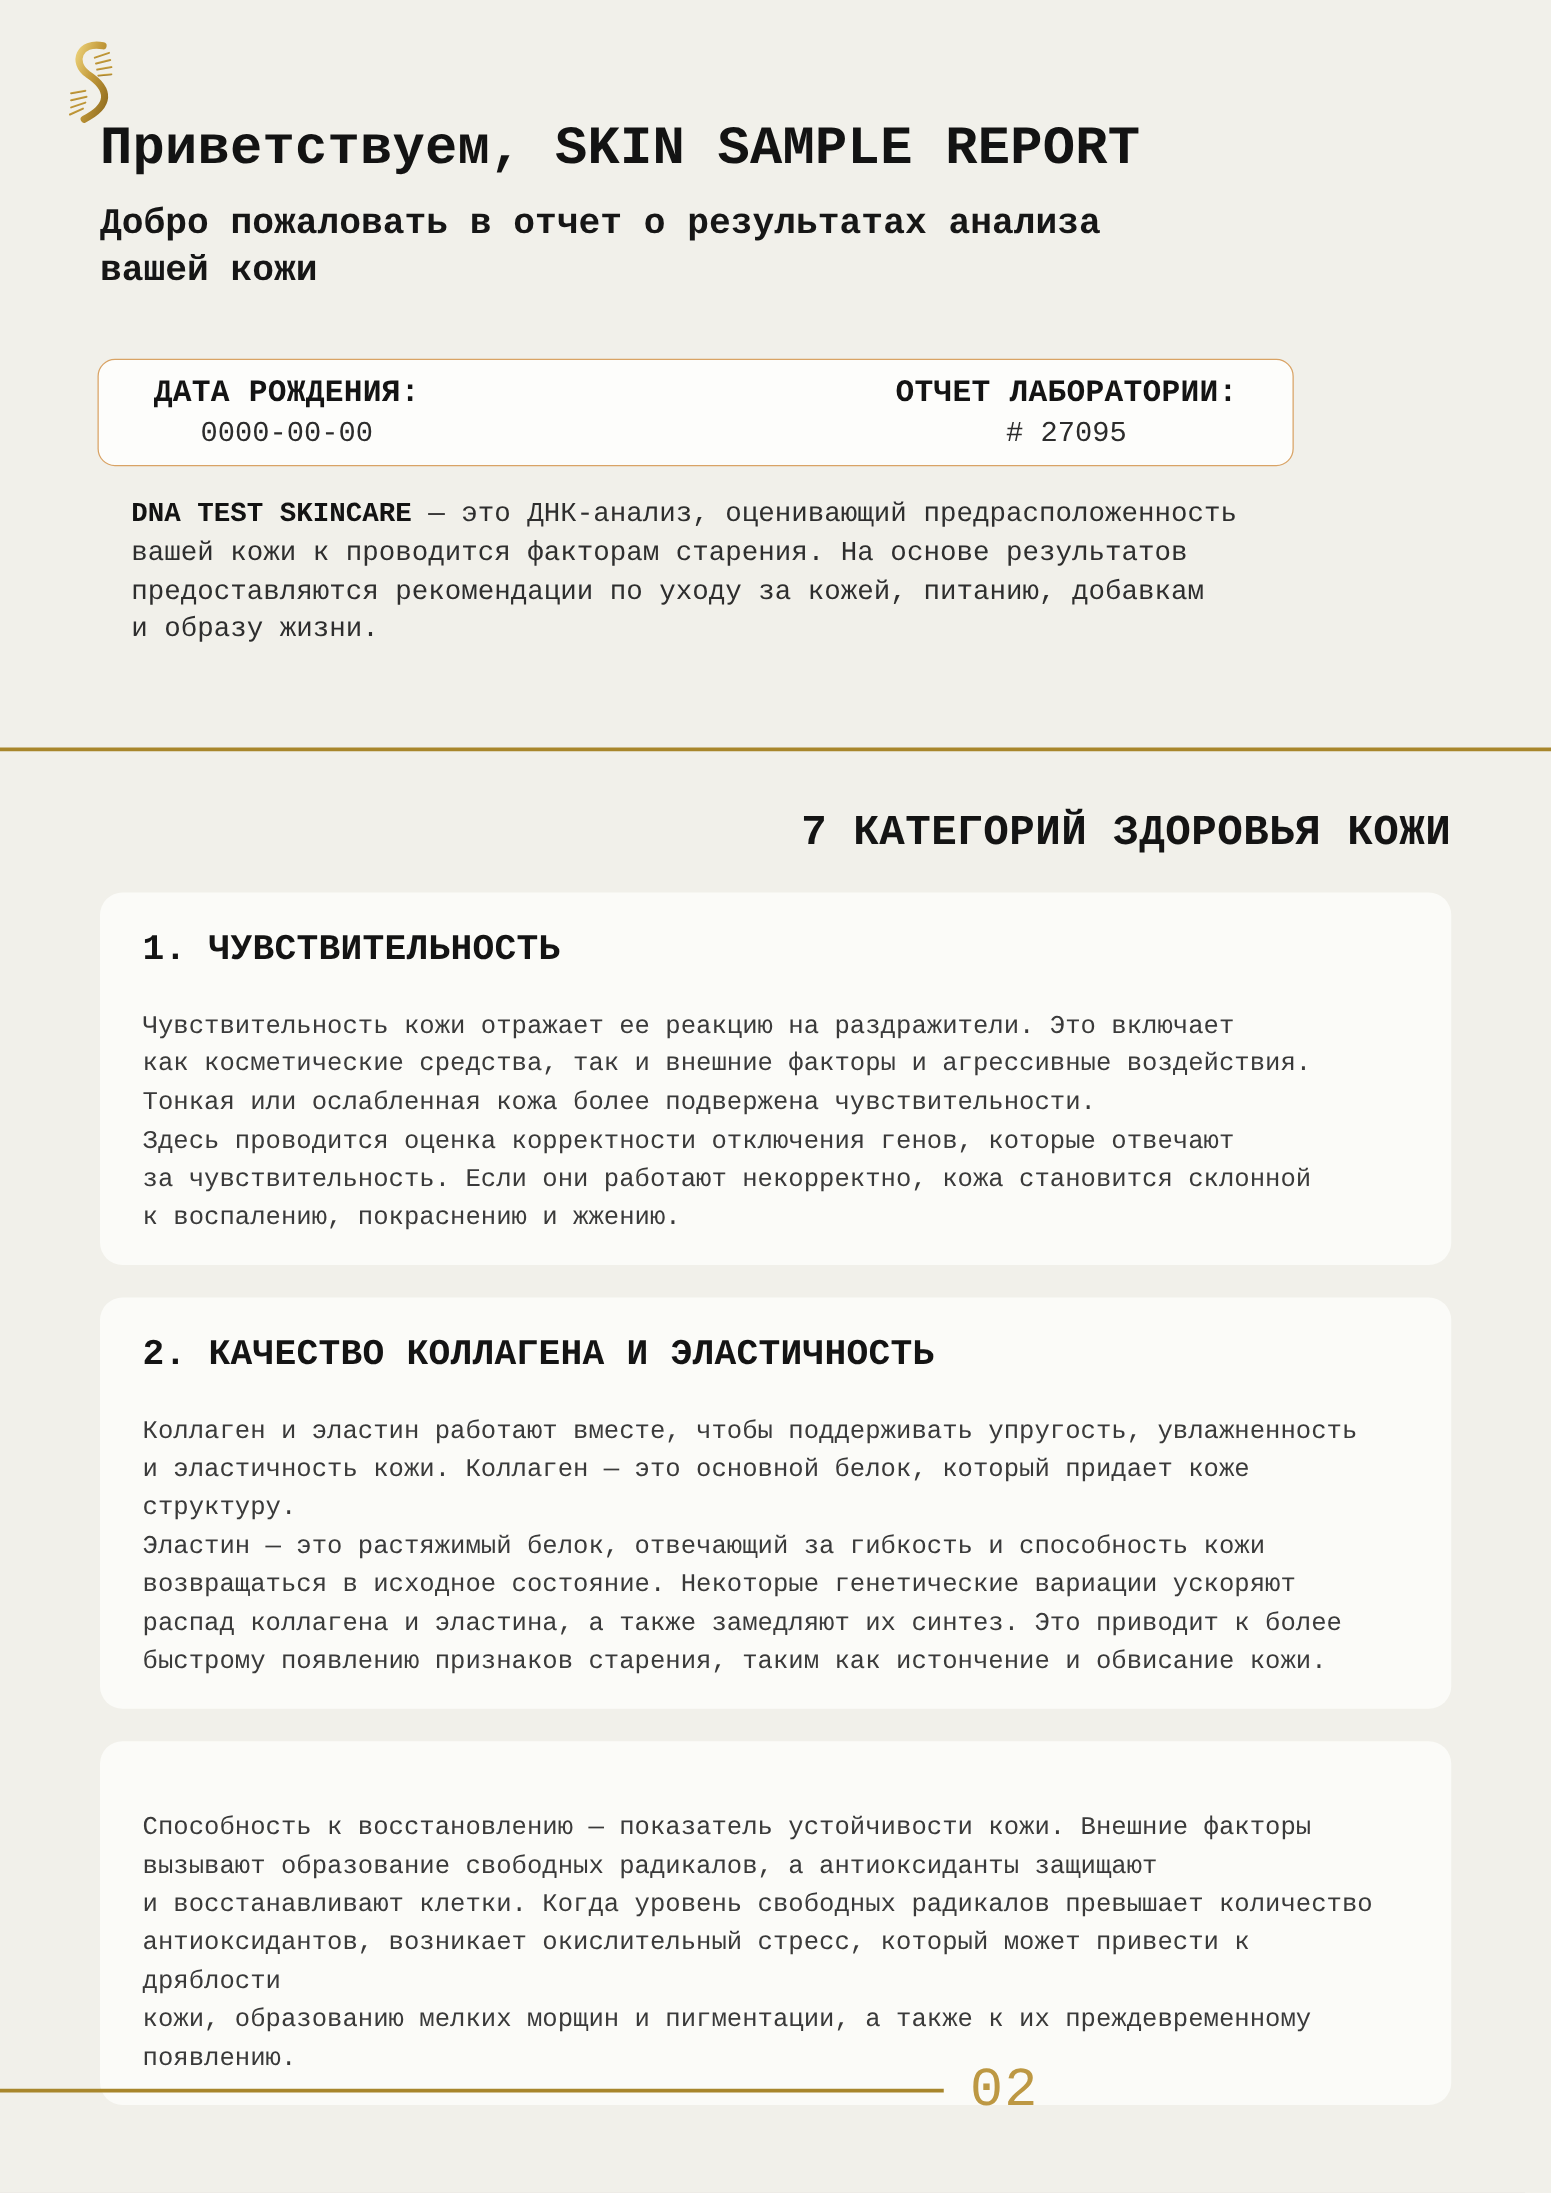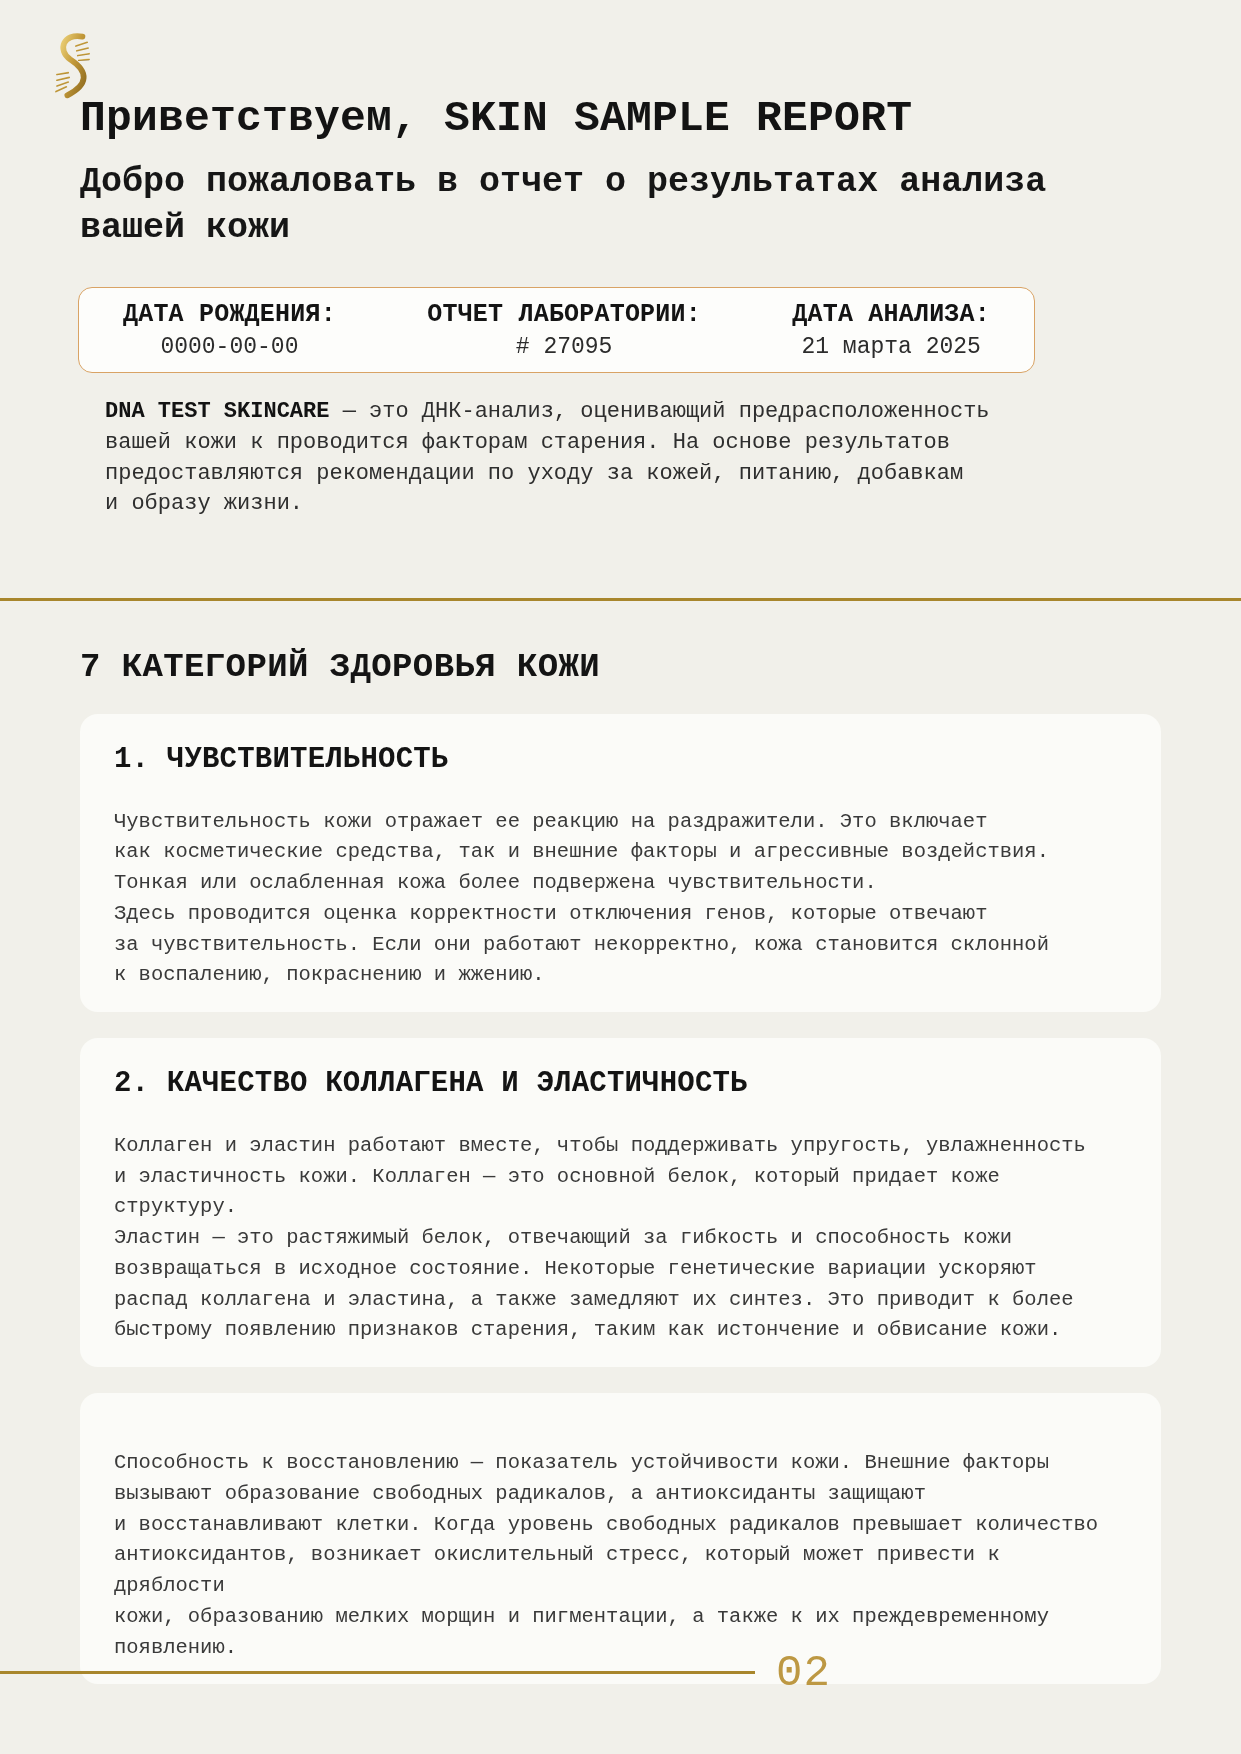--- a/index.html
+++ b/index.html
@@ -31,21 +31,21 @@
     font-size: 43px;
     font-weight: 800;
     letter-spacing: 0.2px;
     color: #131313;
   }
 
   .subtitle {
     position: absolute;
     left: 80px;
     top: 160px;
-    font-size: 35px;
+    font-size: 29px;
     font-weight: 700;
     line-height: 1.3;
     color: #161616;
     white-space: pre-line;
   }
 
   .info-box {
     position: absolute;
     left: 78px;
     top: 287px;
@@ -92,21 +92,21 @@
     width: 100%;
     height: 3px;
     background: #a8862c;
   }
 
   .section-heading {
     position: absolute;
     left: 80px;
     top: 648px;
     width: 1081px;
-    text-align: left;
+    text-align: right;
     font-size: 34px;
     font-weight: 800;
     letter-spacing: 0.4px;
     color: #141414;
   }
 
   .cards {
     position: absolute;
     left: 80px;
     top: 714px;
@@ -186,24 +186,20 @@
 
   <div class="info-box">
     <div class="info-item">
       <div class="info-label">ДАТА РОЖДЕНИЯ:</div>
       <div class="info-value">0000-00-00</div>
     </div>
     <div class="info-item">
       <div class="info-label">ОТЧЕТ ЛАБОРАТОРИИ:</div>
       <div class="info-value"># 27095</div>
     </div>
-    <div class="info-item">
-      <div class="info-label">ДАТА АНАЛИЗА:</div>
-      <div class="info-value">21 марта 2025</div>
-    </div>
   </div>
 
   <p class="intro"><strong>DNA TEST SKINCARE</strong><span> — это ДНК-анализ, оценивающий предрасположенность
 вашей кожи к проводится факторам старения. На основе результатов
 предоставляются рекомендации по уходу за кожей, питанию, добавкам
 и образу жизни.</span></p>
 
   <div class="divider"></div>
 
   <div class="section-heading">7 КАТЕГОРИЙ ЗДОРОВЬЯ КОЖИ</div>

